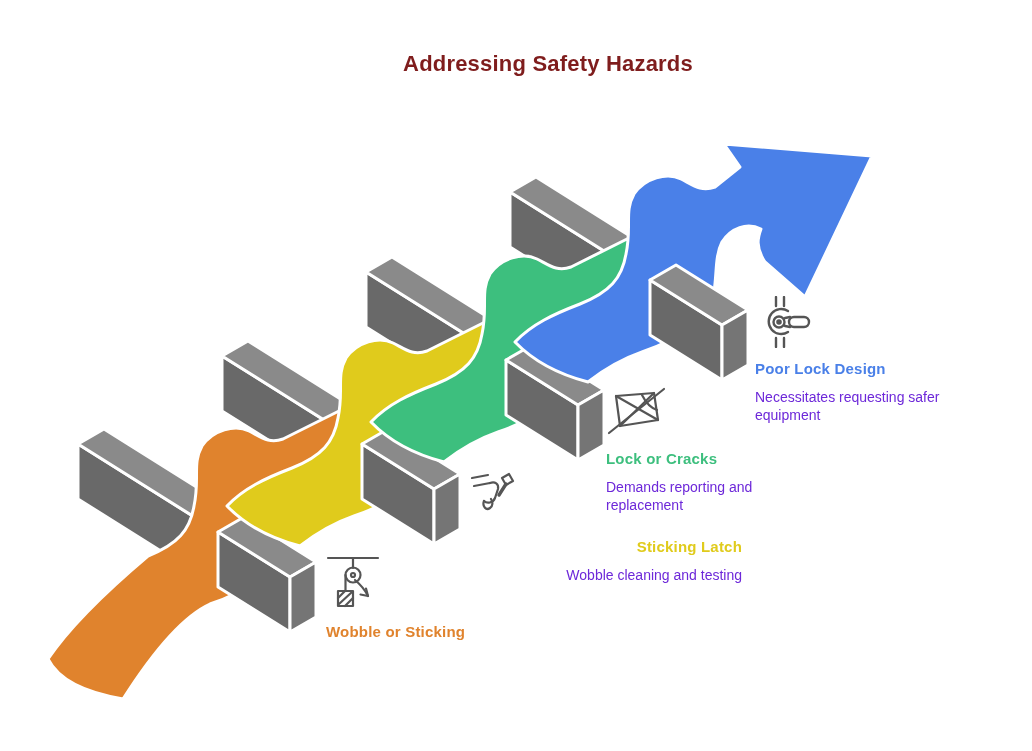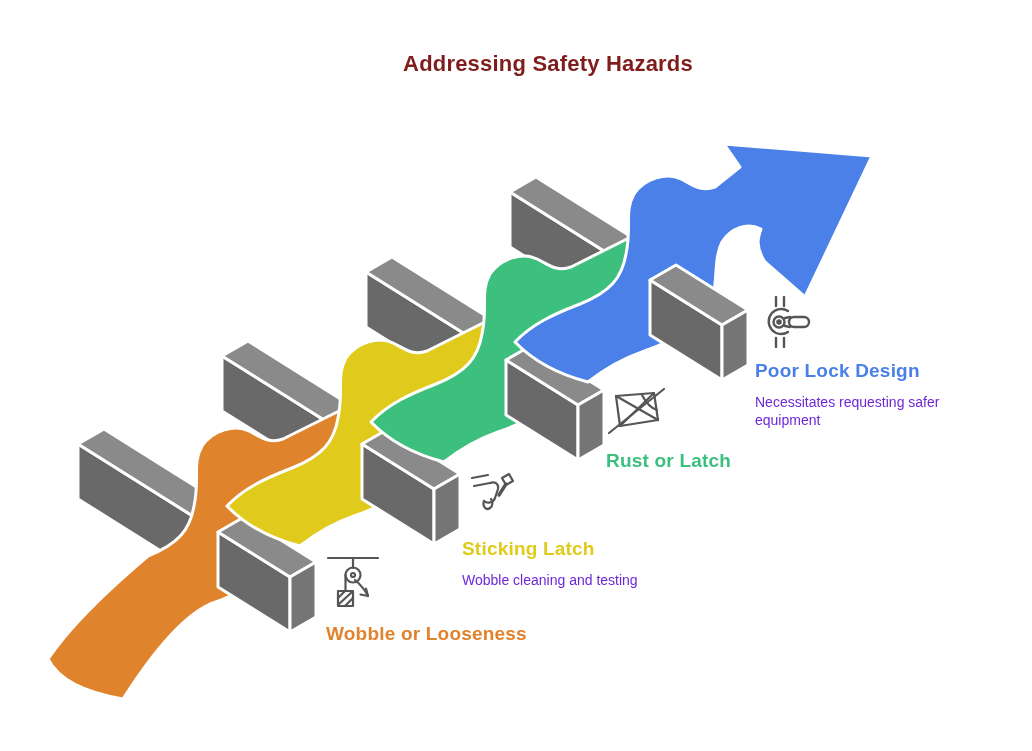--- a/index.html
+++ b/index.html
@@ -7,24 +7,24 @@
     position:relative;width:1032px;height:751px;background:#ffffff;
     font-family:"Liberation Sans","DejaVu Sans",sans-serif;overflow:hidden;
   }
   .title{
     position:absolute;left:8px;top:51px;width:100%;text-align:center;
     font-size:22px;font-weight:bold;color:#7f1d1d;letter-spacing:0.2px;margin-left:24px;
   }
   .diagram-svg{position:absolute;left:0;top:0;}
   .stage-block{position:absolute;}
   .stage-icon{display:block;margin-bottom:12px;}
-  .stage-label{font-size:19px;font-weight:bold;margin:0 0 11px 0;letter-spacing:0.2px;}
+  .stage-label{font-size:15px;font-weight:bold;margin:0 0 11px 0;letter-spacing:0.2px;}
   .stage-desc{font-size:14px;color:#6d28d9;line-height:1.3;}
   .b1{left:326px;top:553px;width:280px;}
-  .b2{left:462px;top:470px;width:280px;}
+  .b2{left:462px;top:470px;width:280px;text-align:right;}
   .b3{left:606px;top:386px;width:178px;}
   .b4{left:755px;top:296px;width:212px;}
   .icon-stroke{stroke:#555555;fill:none;stroke-linecap:round;stroke-linejoin:round;}
 </style>
 </head>
 <body>
 
 <div class="canvas">
 
   <div class="title">Addressing Safety Hazards</div>
@@ -89,21 +89,21 @@
         <path d="M27,5 V15"></path>
         <circle cx="27" cy="22" r="7.5"></circle>
         <circle cx="27" cy="22" r="2"></circle>
         <path d="M19.5,22 V38"></path>
         <rect x="12" y="38" width="15" height="15"></rect>
         <path d="M13,51 L26,39 M12,45 L19,38 M19,53 L27,45"></path>
         <path d="M29,27 C35,32 39,37 42,43"></path>
         <path d="M42,43 L34.5,41.5 M42,43 L40,35.5"></path>
       </g>
     </svg>
-    <div class="stage-label" style="color: rgb(224, 131, 45);">Wobble or Looseness</div>
+    <div class="stage-label" style="color: rgb(224, 131, 45);">Wobble or Sticking</div>
   </div>
 
   <div class="stage-block b2">
     <svg class="stage-icon" width="56" height="56" viewBox="0 0 56 56">
       <g class="icon-stroke" stroke-width="2.2">
         <path d="M10,8 L26,5"></path>
         <path d="M12,16 L28,13"></path>
         <path d="M28,13 C33,11 37,14 36,19 L33,28 C31,33 25,34 22,31"></path>
         <path d="M22,31 C20,36 24,41 28,38 C31,36 31,32 29,29"></path>
         <path d="M40,8 L47,4 L51,11 L44,15 Z"></path>
@@ -117,21 +117,22 @@
   <div class="stage-block b3">
     <svg class="stage-icon" width="62" height="52" viewBox="0 0 62 52">
       <g class="icon-stroke" stroke-width="2.2">
         <path d="M10,10 L48,7 L52,34 L14,40 Z"></path>
         <path d="M10,10 L52,34"></path>
         <path d="M48,7 L14,40"></path>
         <path d="M36,9 C40,17 45,22 51,24"></path>
         <path d="M3,47 L58,3"></path>
       </g>
     </svg>
-    <div class="stage-label" style="color: rgb(61, 191, 126);">Rust or Latch</div>
+    <div class="stage-label" style="color: rgb(61, 191, 126);">Lock or Cracks</div>
+    <div class="stage-desc">Demands reporting and replacement</div>
   </div>
 
   <div class="stage-block b4">
     <svg class="stage-icon" width="58" height="52" viewBox="0 0 58 52">
       <g class="icon-stroke" stroke-width="2.4">
         <path d="M21,1 V10 M29,1 V10 M21,42 V51 M29,42 V51"></path>
         <path d="M33,15 A12.5,12.5 0 1 0 33,36"></path>
         <circle cx="24" cy="26" r="5.5"></circle>
         <circle cx="24" cy="26" r="1.6" fill="#555"></circle>
         <rect x="34" y="21" width="20" height="10" rx="5"></rect>

